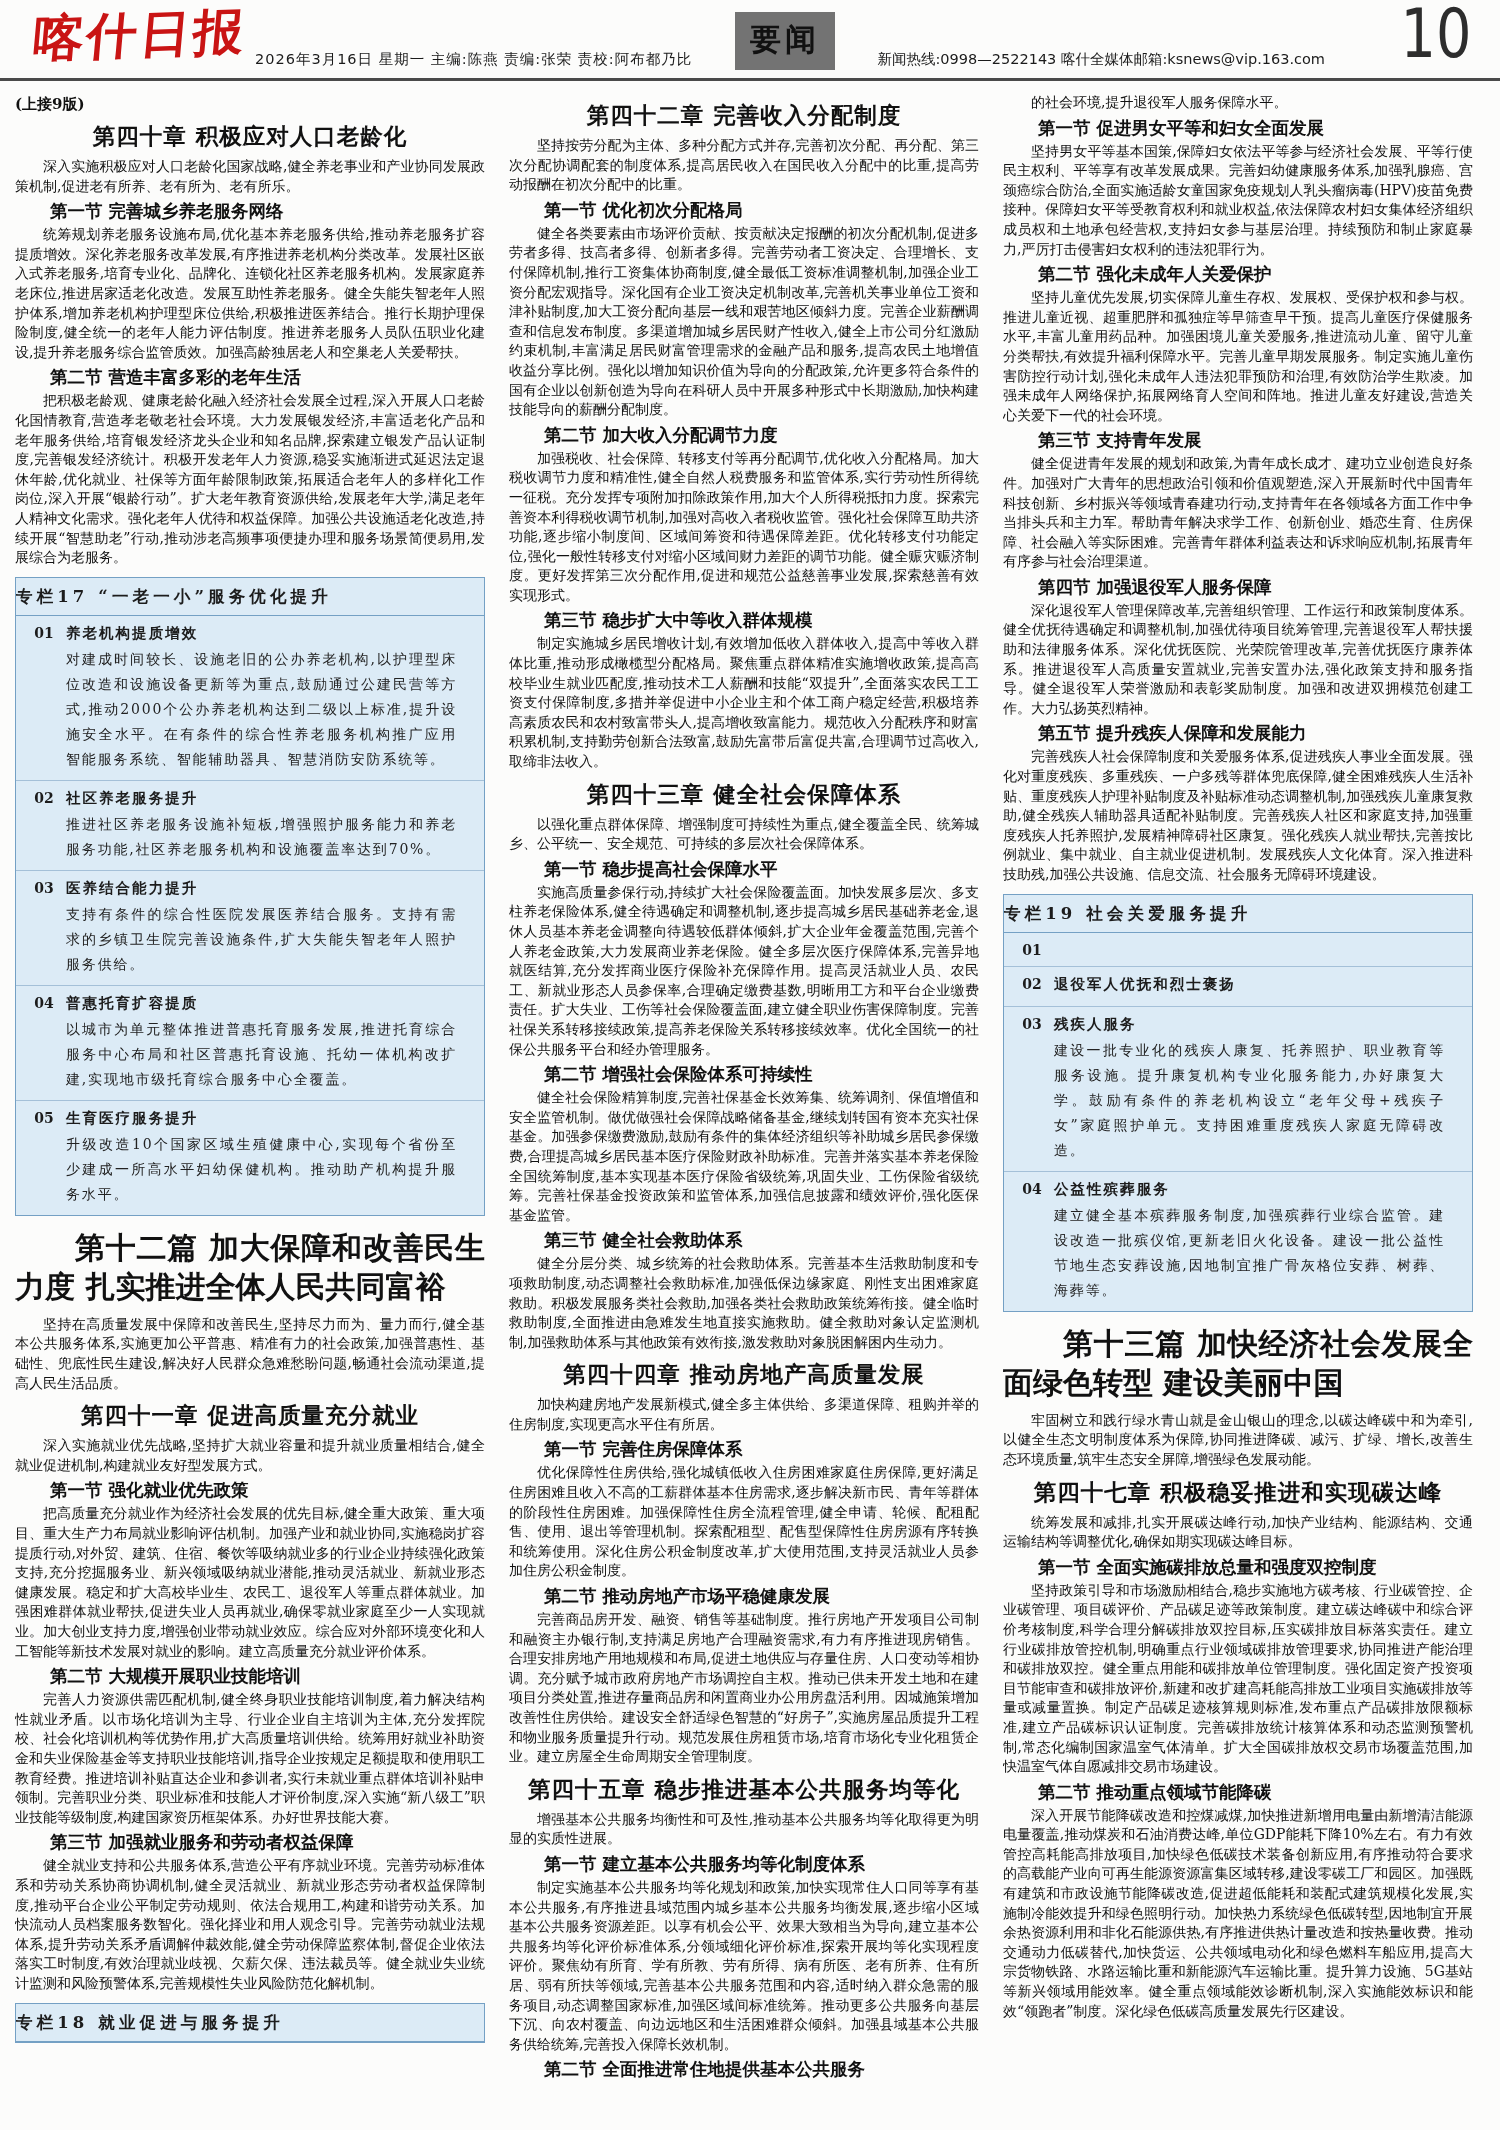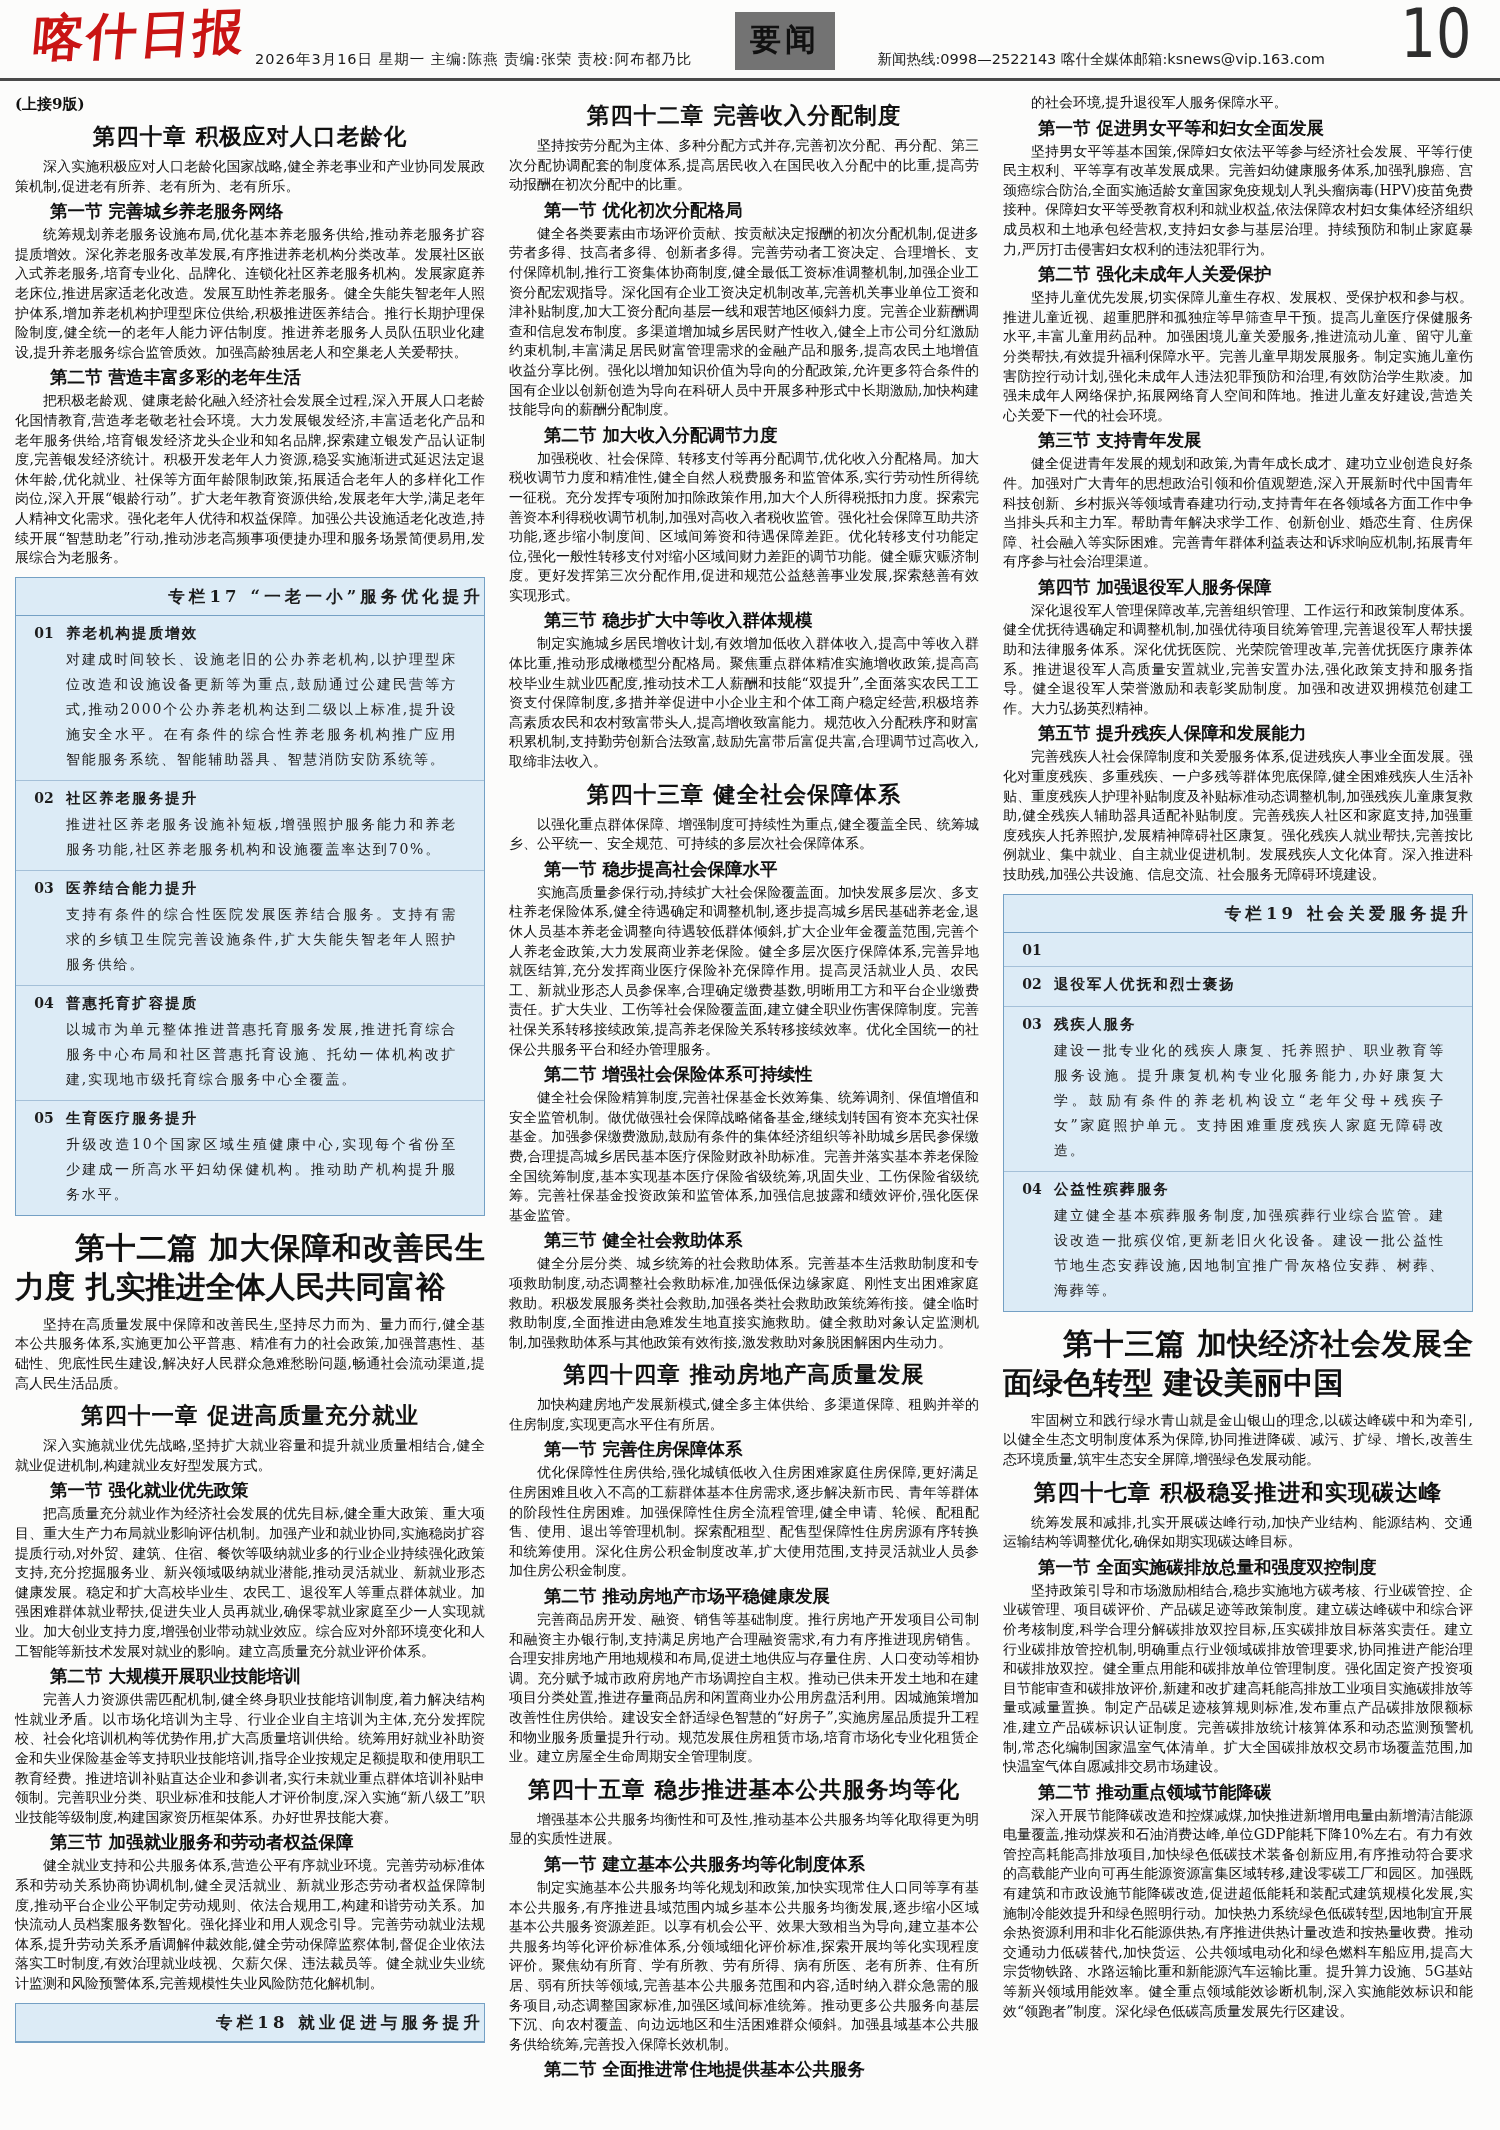--- a/index.html
+++ b/index.html
@@ -26,21 +26,21 @@
   .note{font-weight:700;font-size:15px;margin:2px 0 4px;}
   .chapter{text-align:center;font-family:"DejaVu Sans","Liberation Sans",sans-serif;font-weight:700;
         font-size:22.5px;margin:7px 0 5px;letter-spacing:1px;}
   .section{font-family:"DejaVu Sans","Liberation Sans",sans-serif;font-weight:700;font-size:17.5px;
         margin:3px 0 2px;text-indent:2em;}
   .para{font-size:14px;line-height:19.6px;text-indent:2em;text-align:justify;margin:0 0 2px;}
   .part{font-family:"DejaVu Sans","Liberation Sans",sans-serif;font-weight:900;font-size:30px;
         line-height:1.32;text-indent:2em;margin:12px 0 8px;text-align:justify;}
   
   .box{border:1px solid #74a0c4;background:#dcebf6;margin:9px 0 10px;}
-  .box-title{text-align:right;font-weight:700;font-size:16.5px;padding:8px 0 7px;
+  .box-title{text-align:left;font-weight:700;font-size:16.5px;padding:8px 0 7px;
         border-bottom:1px solid #74a0c4;letter-spacing:.25em;color:#1c1c1c;}
   .box-item{display:flex;padding:8px 27px 8px 6px;border-bottom:1px solid #a4c0d8;}
   .box-item:last-child{border-bottom:none;}
   .box-num{width:44px;text-align:center;font-weight:700;font-size:14px;padding-top:1px;flex:none;color:#1c1c1c;}
   .box-body{flex:1;}
   .box-item-title{font-weight:700;font-size:14.5px;letter-spacing:.14em;margin-bottom:4px;color:#1c1c1c;}
   .box-item-text{font-size:14px;line-height:25px;letter-spacing:.13em;text-align:justify;color:#222;}
 </style>
 </head>
 <body>

